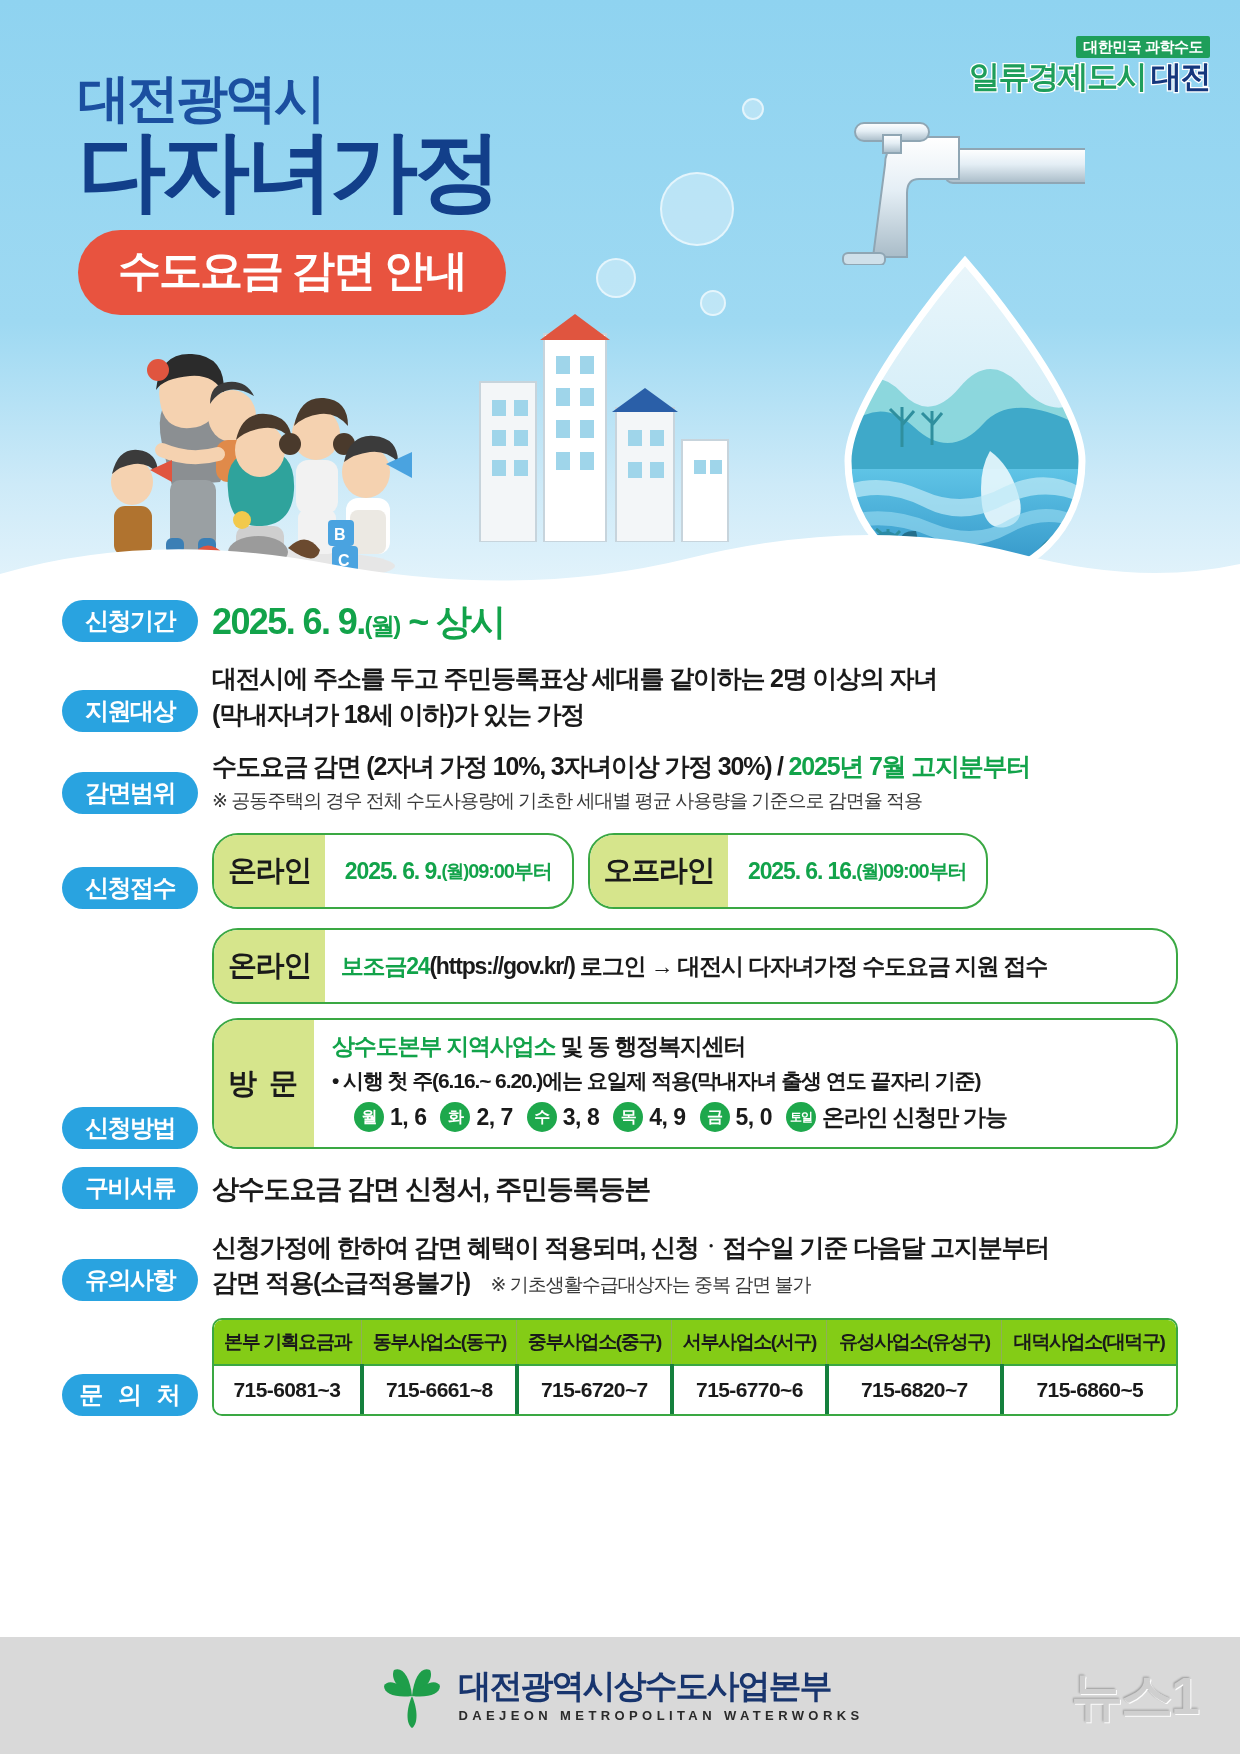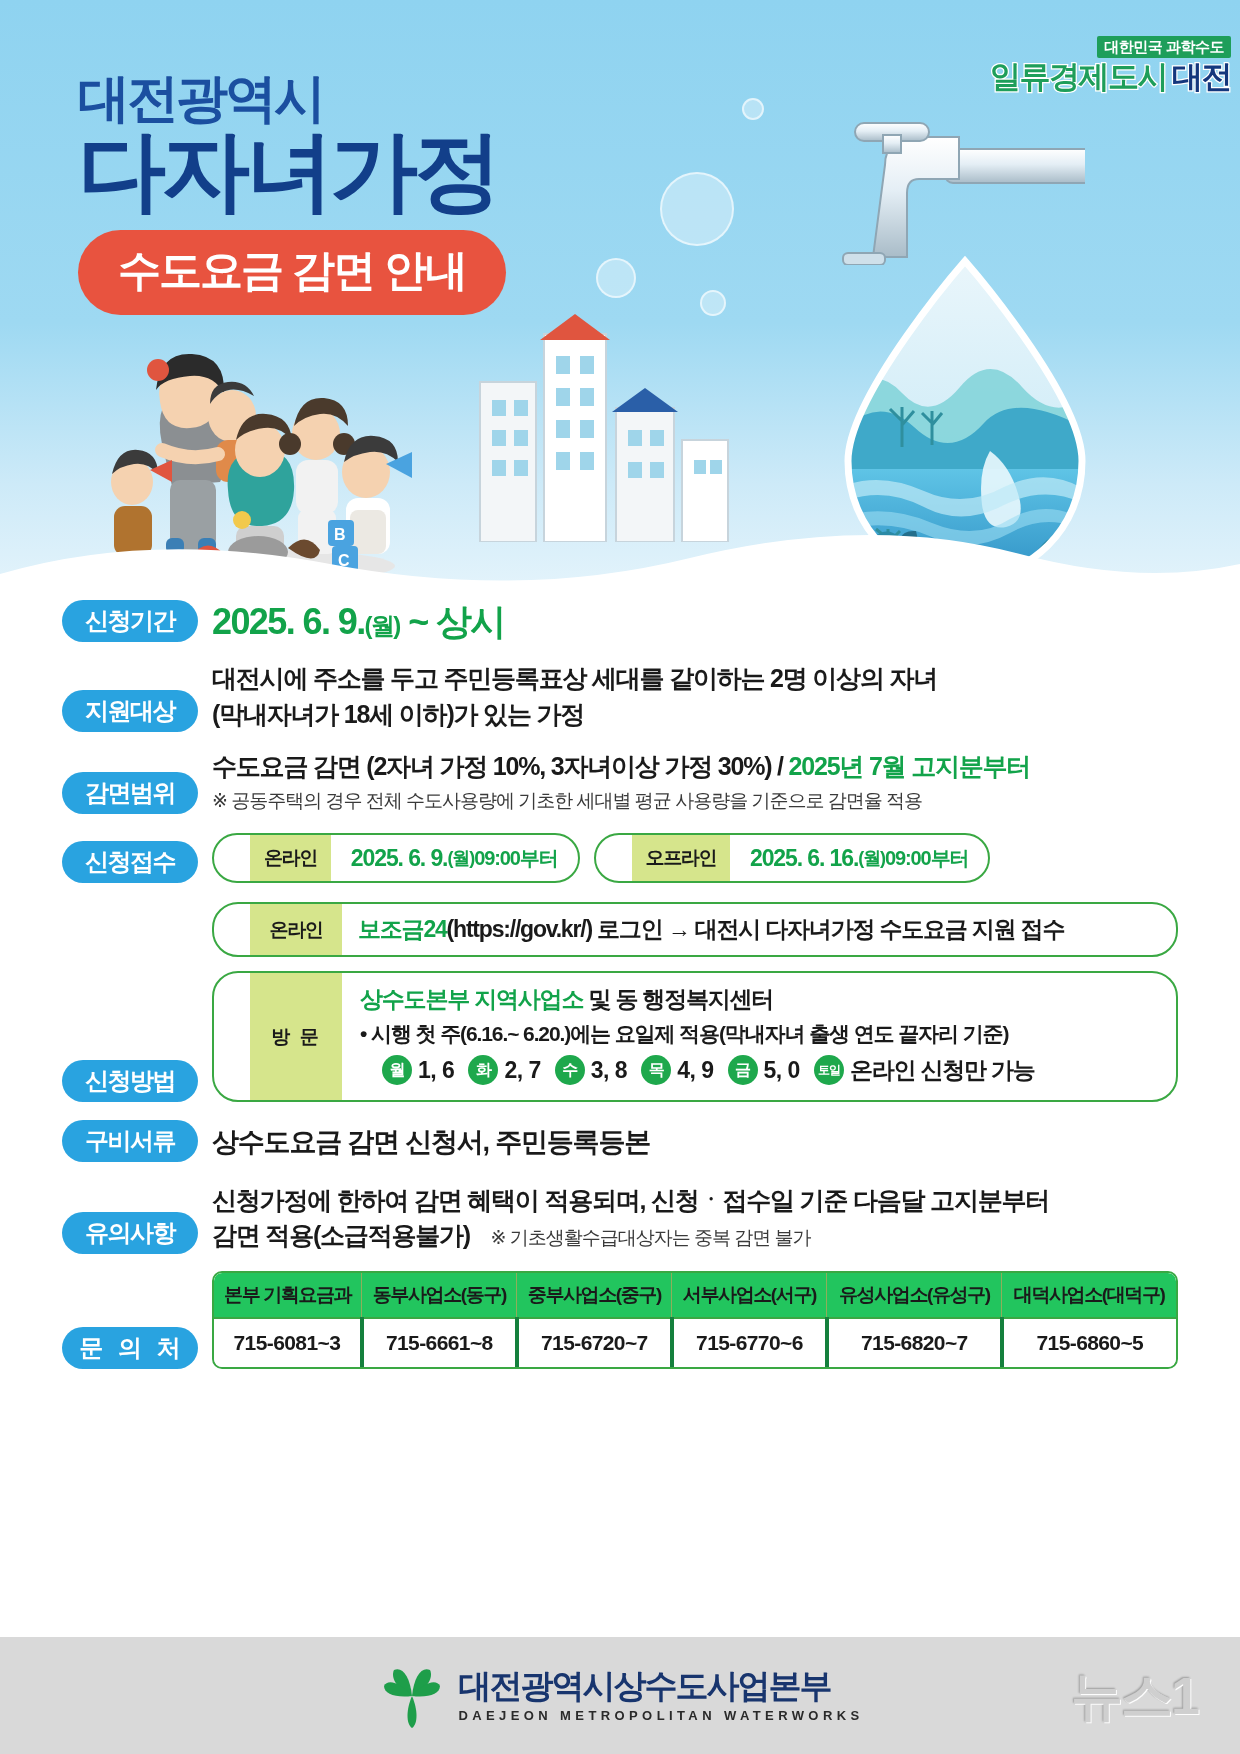--- a/index.html
+++ b/index.html
@@ -18,21 +18,21 @@
     overflow: hidden;
   }
   .hero-wave {
     position: absolute; left: 0; bottom: 0; width: 1240px; height: 120px;
   }
 
   
   .city { position: absolute; left: 470px; bottom: 78px; width: 300px; height: 230px; }
 
   
-  .brand { position: absolute; right: 9px; top: 36px; text-align: right; line-height: 1; }
+  .brand { position: absolute; right: 30px; top: 36px; text-align: right; line-height: 1; }
   .brand-top {
     display: inline-block;
     background: #1e9e5a; color: #ffffff;
     font-size: 15px; font-weight: bold; letter-spacing: -0.5px;
     padding: 3px 7px 4px 7px; border-radius: 2px;
   }
   .brand-main { margin-top: 3px; font-size: 31px; font-weight: bold; letter-spacing: -1.5px; }
   .brand-main .g { color: #1e9e5a; -webkit-text-stroke: 2.5px #ffffff; paint-order: stroke fill; }
   .brand-main .b { color: #14377d; -webkit-text-stroke: 2.5px #ffffff; paint-order: stroke fill; margin-left: 5px; }
 
@@ -81,23 +81,23 @@
   .small-note { font-size: 19px; font-weight: normal; color: #3a3a3a; letter-spacing: -1px; }
 
   
   .pillrow { display: flex; gap: 14px; align-items: stretch; }
   .pill {
     border: 2px solid #3aa843; border-radius: 26px; overflow: hidden;
     display: flex; align-items: stretch; background: #ffffff; min-height: 50px;
   }
   .pill-key {
     background: #d6e58c; color: #1a1a1a;
-    font-size: 19px; font-weight: bold; letter-spacing: -1.4px;
+    font-size: 29px; font-weight: bold; letter-spacing: -1.4px;
     display: flex; align-items: center; justify-content: center;
-    padding: 0 14px; white-space: nowrap; margin-left: 36px;
+    padding: 16px 14px; white-space: nowrap;
   }
   .pill-val {
     display: flex; align-items: center; padding: 0 20px;
     font-size: 23px; font-weight: bold; letter-spacing: -1.1px; color: #12a34a;
     white-space: nowrap;
   }
   .pill-block { border: 2px solid #3aa843; border-radius: 26px; display: flex; background: #fff; width: 100%; overflow: hidden; }
   .pill-block .pill-key { flex: 0 0 92px; }
   .pill-block .pb-body { flex: 1 1 auto; padding: 12px 16px 14px 18px; }
 
@@ -111,21 +111,21 @@
     font-size: 16px; font-weight: bold; letter-spacing: -1px;
     display: inline-flex; align-items: center; justify-content: center;
     margin-right: 6px;
   }
   .dnum { font-size: 23px; font-weight: bold; color: #1a1a1a; margin-right: 14px; letter-spacing: -0.5px; }
   .dtail { font-size: 23px; font-weight: bold; color: #1a1a1a; letter-spacing: -1.2px; }
 
   
   .ctable { width: 100%; border-collapse: collapse; border: 2px solid #3aa843; border-radius: 8px; overflow: hidden; }
   .ctable th {
-    background: #22c55e; color: #1a1a1a; font-size: 19px; font-weight: bold;
+    background: #84cc16; color: #1a1a1a; font-size: 19px; font-weight: bold;
     letter-spacing: -1.4px; padding: 9px 2px; border-right: 1px solid #8fae5a; white-space: nowrap;
   }
   .ctable th:last-child { border-right: none; }
   .ctable td {
     background: #ffffff; color: #1a1a1a; font-size: 21px; font-weight: bold;
     letter-spacing: -0.6px; padding: 12px 2px; text-align: center;
     border-right: 4px solid #15803d; border-top: 2px solid #3aa843; white-space: nowrap;
   }
   .ctable td:last-child { border-right: none; }
   .tablewrap { border: 2px solid #3aa843; border-radius: 10px; overflow: hidden; }

